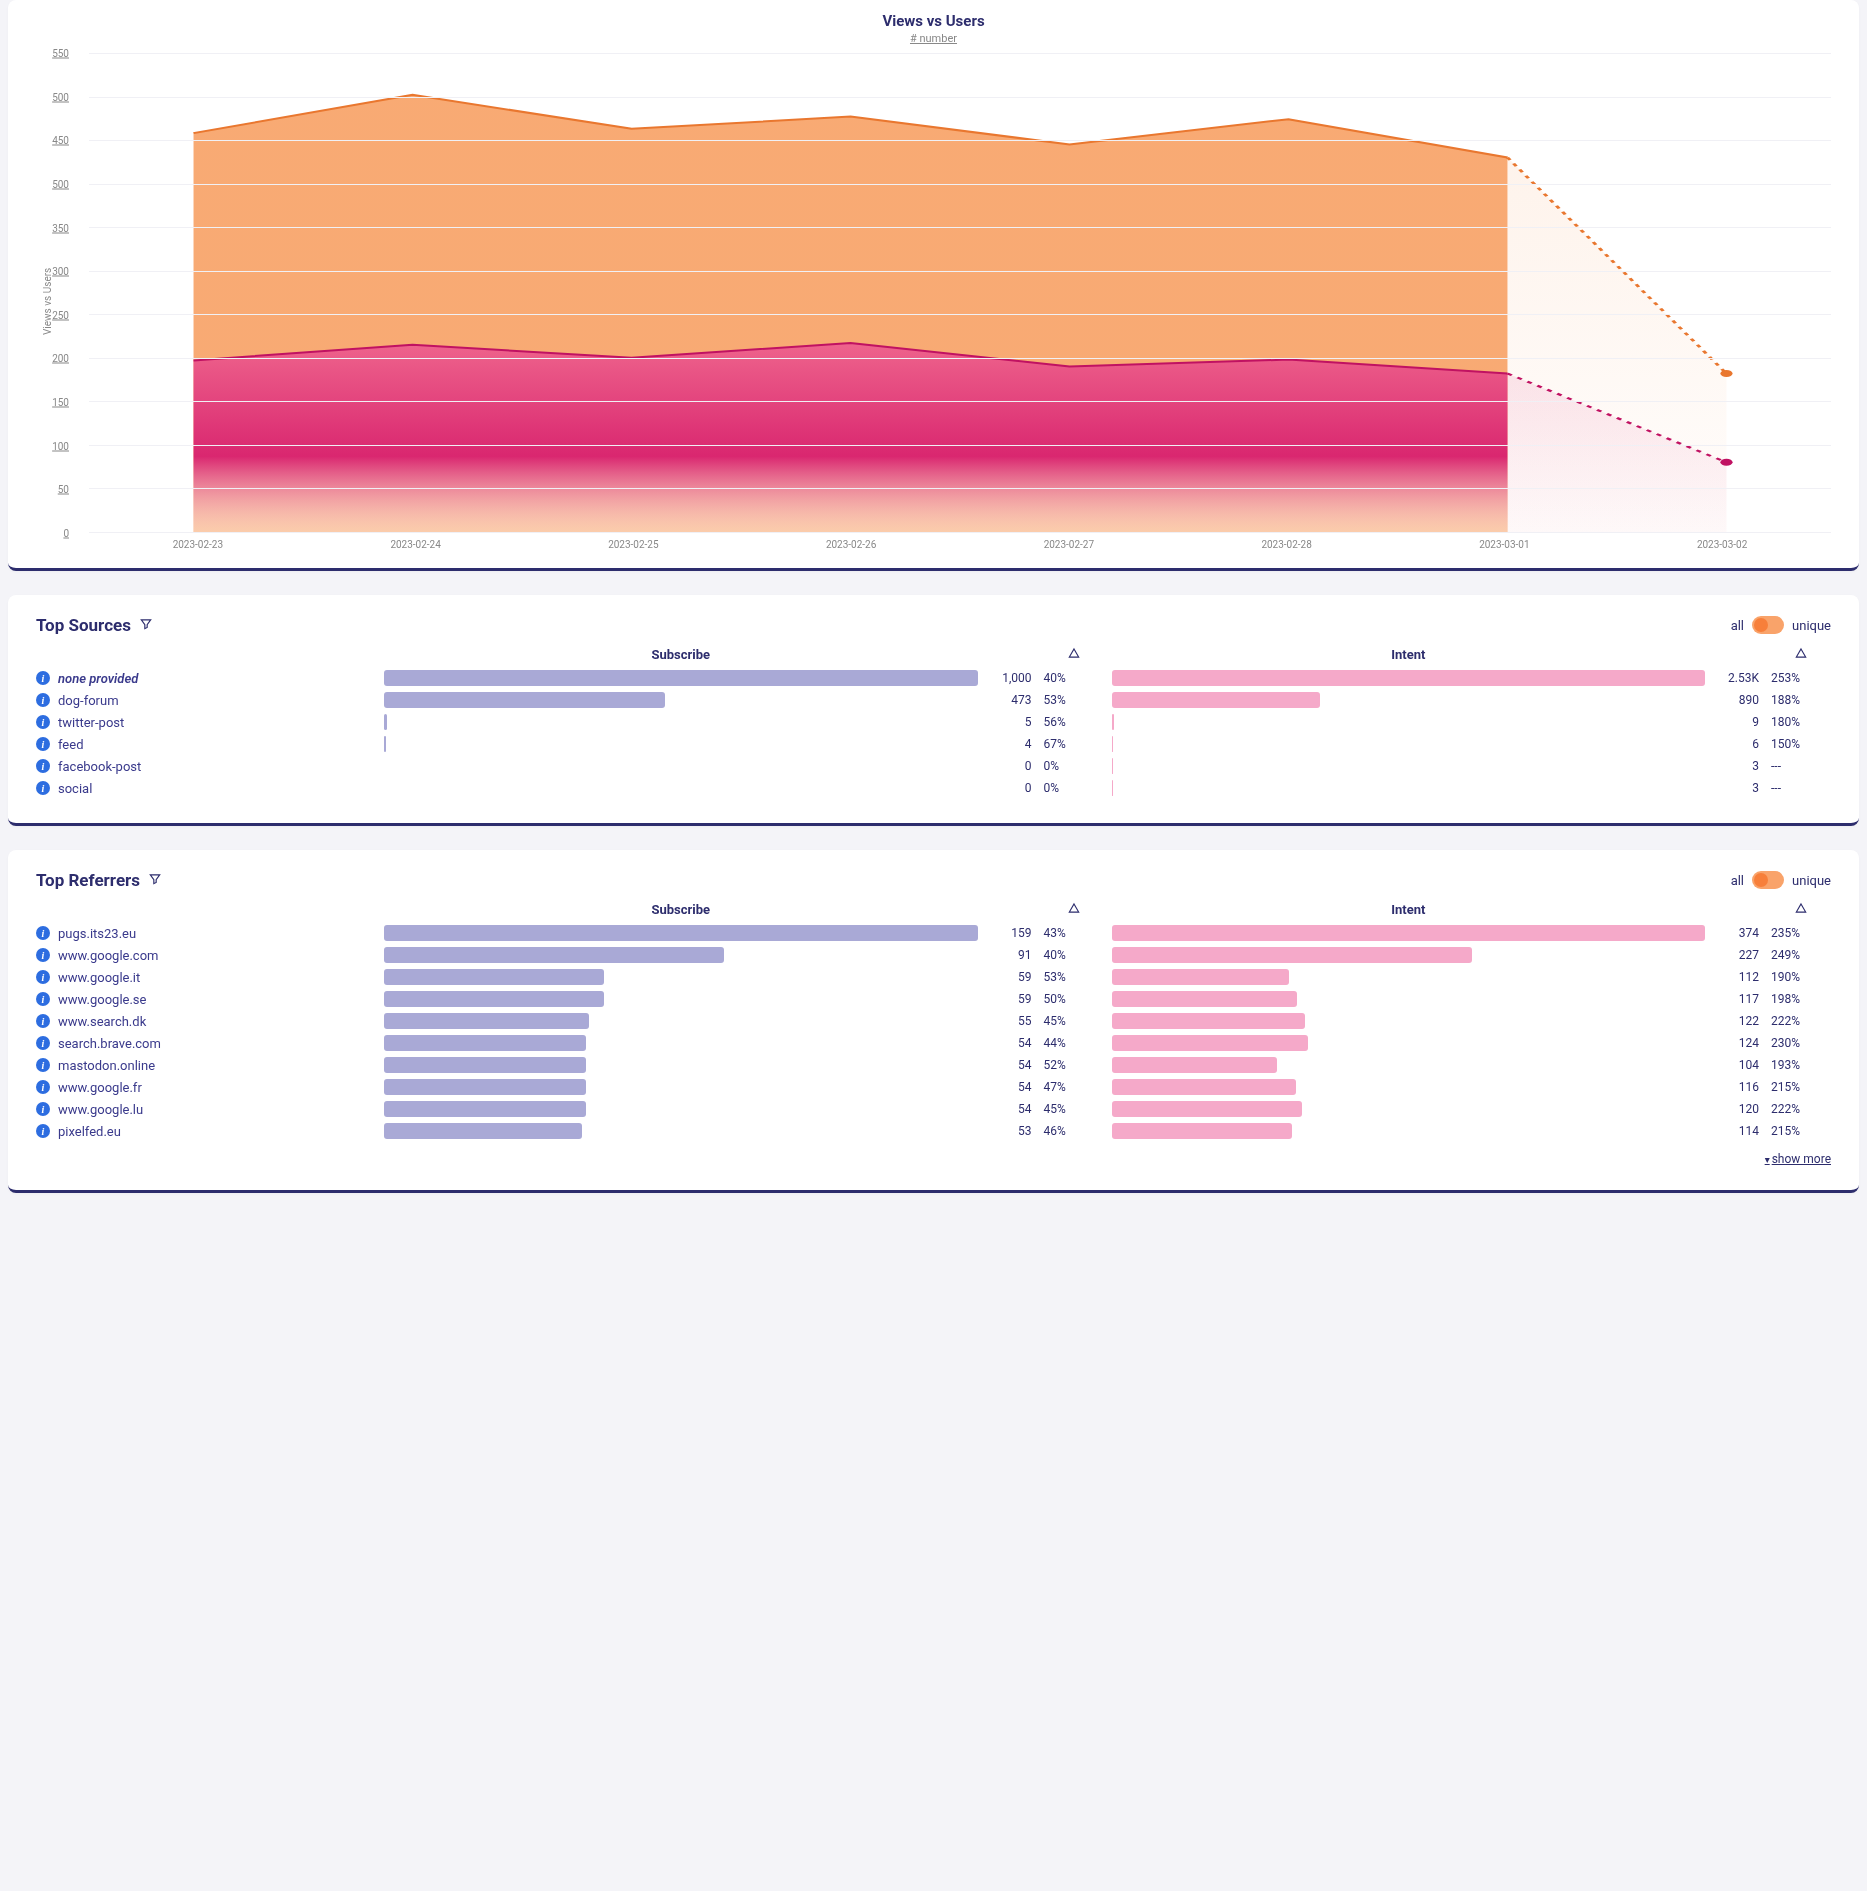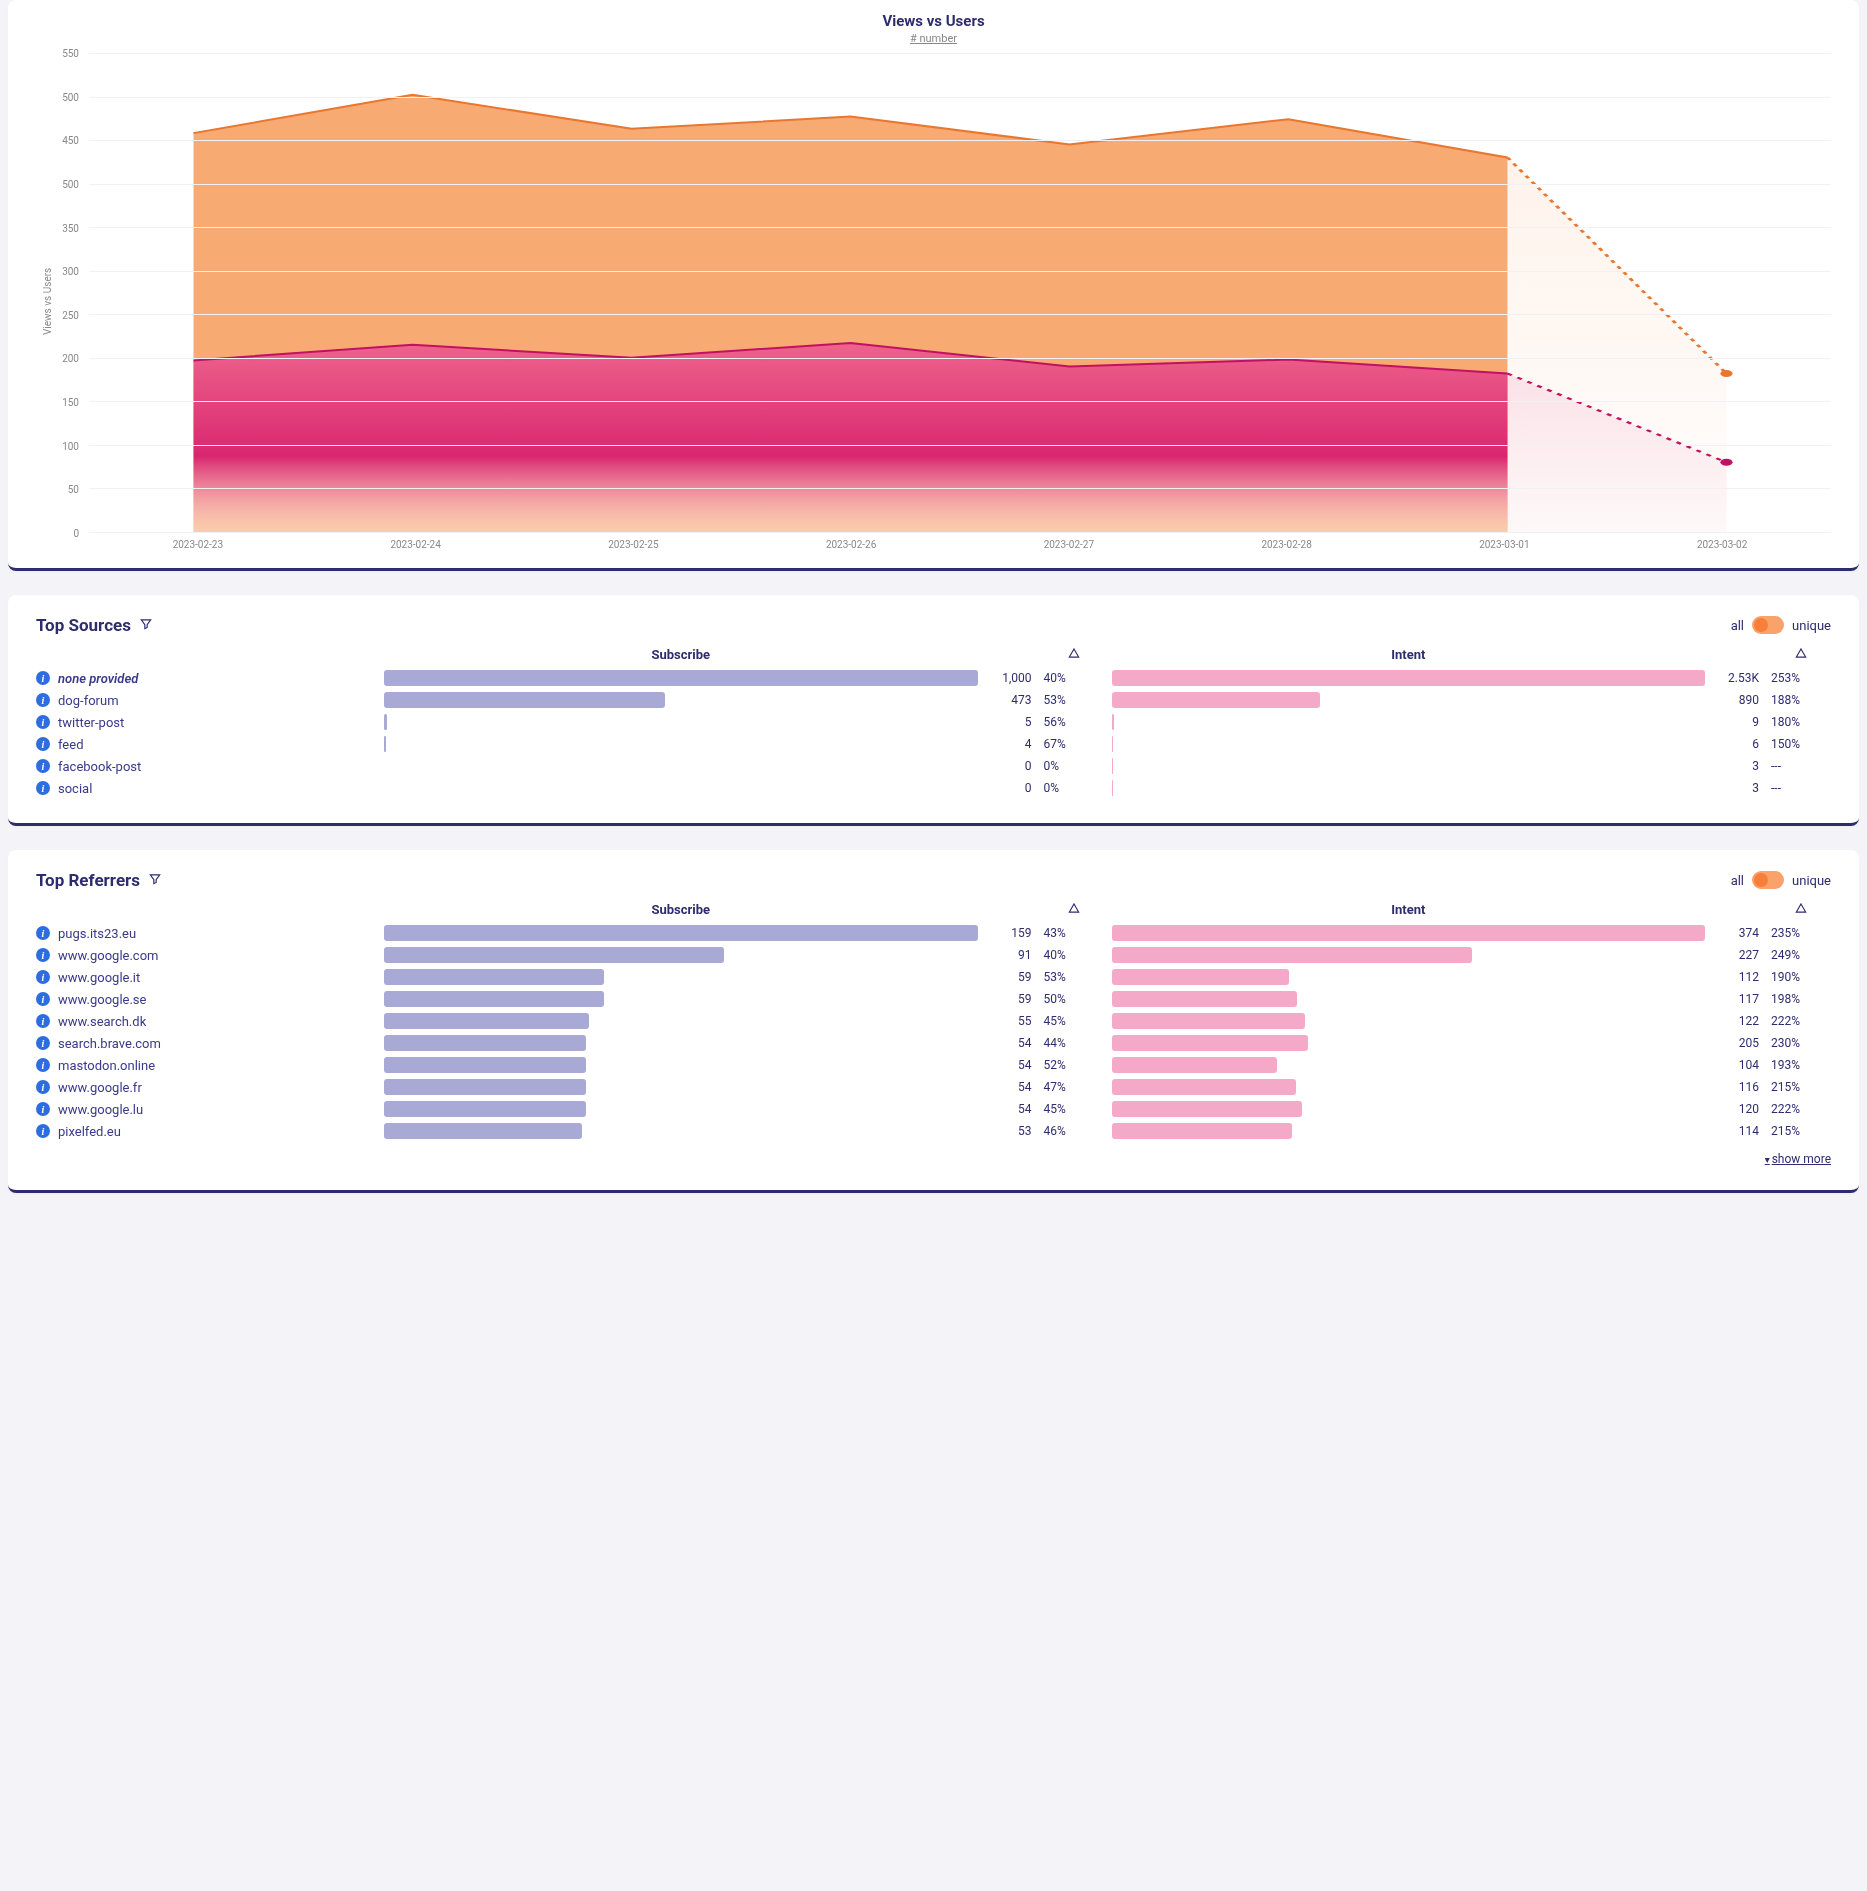--- a/index.html
+++ b/index.html
@@ -47,24 +47,25 @@
     position: relative;
     height: 480px;
     display: flex;
   }
   .ytick-col {
     width: 36px;
     position: relative;
   }
   .ytick {
     position: absolute;
-    right: 10px;
+    right: 20px;
     font-size: 10px;
     color: #888;
     transform: translateY(-50%);
+    text-decoration: underline;
   }
   .grid-plot {
     flex: 1;
     position: relative;
     border-bottom: 1px solid #e5e5ee;
   }
   .gridline {
     position: absolute;
     left: 0; right: 0;
     border-top: 1px solid #f0f0f5;
@@ -556,21 +557,21 @@
             <span>search.brave.com</span>
           </div>
           <div class="barcell">
             <div class="barfill sub" style="width: 33.9623%;"></div>
           </div>
           <div class="numcell">54</div>
           <div class="pctcell">44%</div>
           <div class="barcell">
             <div class="barfill int" style="width: 33.1551%;"></div>
           </div>
-          <div class="numcell">205</div>
+          <div class="numcell">124</div>
           <div class="pctcell">230%</div>
         </div>
         <div class="tbl-row">
           <div class="src-name">
             <span class="info-icon">i</span>
             <span>mastodon.online</span>
           </div>
           <div class="barcell">
             <div class="barfill sub" style="width: 33.9623%;"></div>
           </div>

